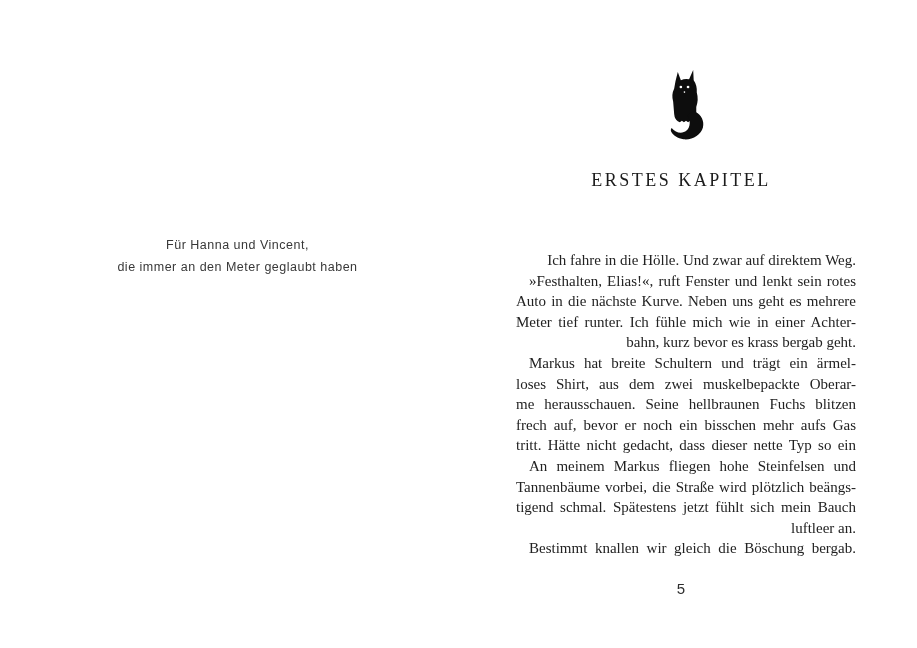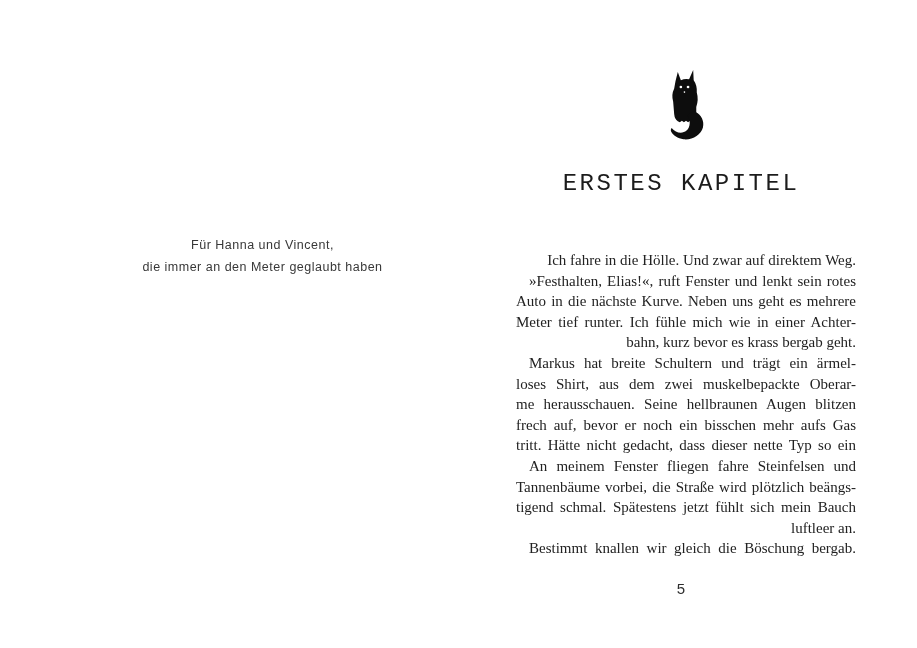--- a/index.html
+++ b/index.html
@@ -25,35 +25,34 @@
   .dedication {
     position: absolute;
     left: 0; top: 234px;
     width: 475px;
     text-align: center;
     font-family: "Liberation Sans", sans-serif;
     font-size: 12.5px;
     letter-spacing: 0.5px;
     line-height: 22px;
     color: #383838;
-    padding-left: 25px;
   }
   .fox-wrap {
     position: absolute;
     left: 209px; top: 69px;
     width: 38px; height: 78px;
   }
   .fox-wrap svg { display: block; width: 100%; height: 100%; }
   .chapter-heading {
     position: absolute;
     left: 0; top: 170px;
     width: 446px;
     text-align: center;
-    font-family: Liberation Mono, monospace;
-    font-size: 24px;
+    font-family: Liberation Serif, serif;
+    font-size: 18px;
     font-weight: 400;
     letter-spacing: 2.5px;
     color: #1c1c1c;
   }
   .body-text {
     position: absolute;
     left: 58px; top: 250px;
     width: 340px;
     font-size: 15px;
     line-height: 20.6px;
@@ -133,24 +132,24 @@
     <div class="chapter-heading">ERSTES KAPITEL</div>
 
     <div class="body-text">
         <div class="line">Ich fahre in die Hölle. Und zwar auf direktem Weg.</div>
         <div class="line j ind">»Festhalten, Elias!«, ruft Fenster und lenkt sein rotes</div>
         <div class="line j">Auto in die nächste Kurve. Neben uns geht es mehrere</div>
         <div class="line j">Meter tief runter. Ich fühle mich wie in einer Achter-</div>
         <div class="line">bahn, kurz bevor es krass bergab geht.</div>
         <div class="line j ind">Markus hat breite Schultern und trägt ein ärmel-</div>
         <div class="line j">loses Shirt, aus dem zwei muskelbepackte Oberar-</div>
-        <div class="line j">me herausschauen. Seine hellbraunen Augen blitzen</div>
+        <div class="line j">me herausschauen. Seine hellbraunen Fuchs blitzen</div>
         <div class="line j">frech auf, bevor er noch ein bisschen mehr aufs Gas</div>
         <div class="line j">tritt. Hätte nicht gedacht, dass dieser nette Typ so ein</div>
-        <div class="line j ind">An meinem Fenster fliegen fahre Steinfelsen und</div>
+        <div class="line j ind">An meinem Markus fliegen hohe Steinfelsen und</div>
         <div class="line j">Tannenbäume vorbei, die Straße wird plötzlich beängs-</div>
         <div class="line j">tigend schmal. Spätestens jetzt fühlt sich mein Bauch</div>
         <div class="line">luftleer an.</div>
         <div class="line j ind">Bestimmt knallen wir gleich die Böschung bergab.</div>
       </div>
 
     <div class="page-number">5</div>
   </div>
 
 </div>

